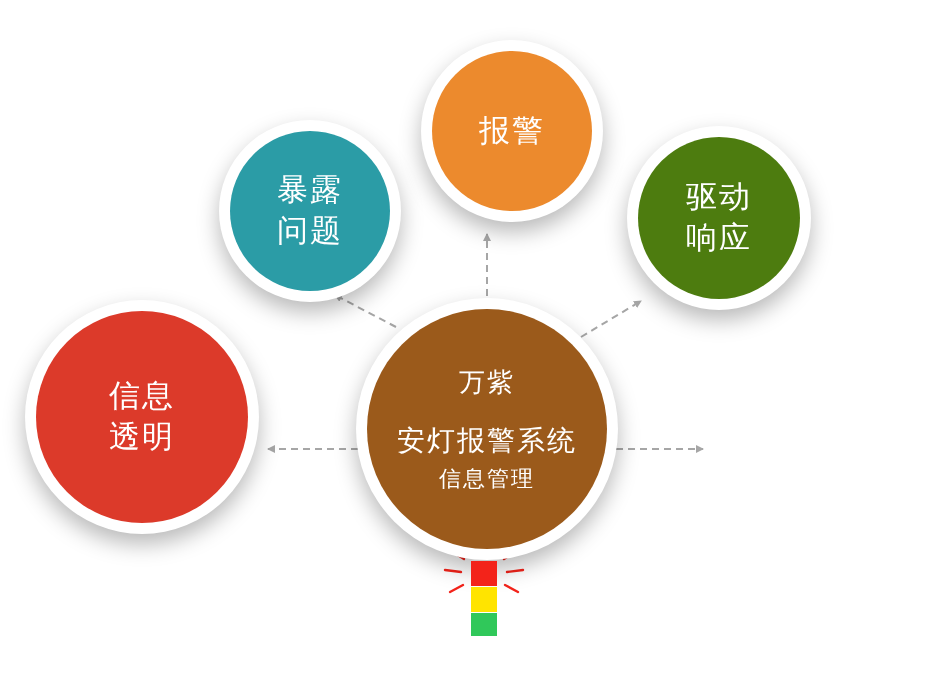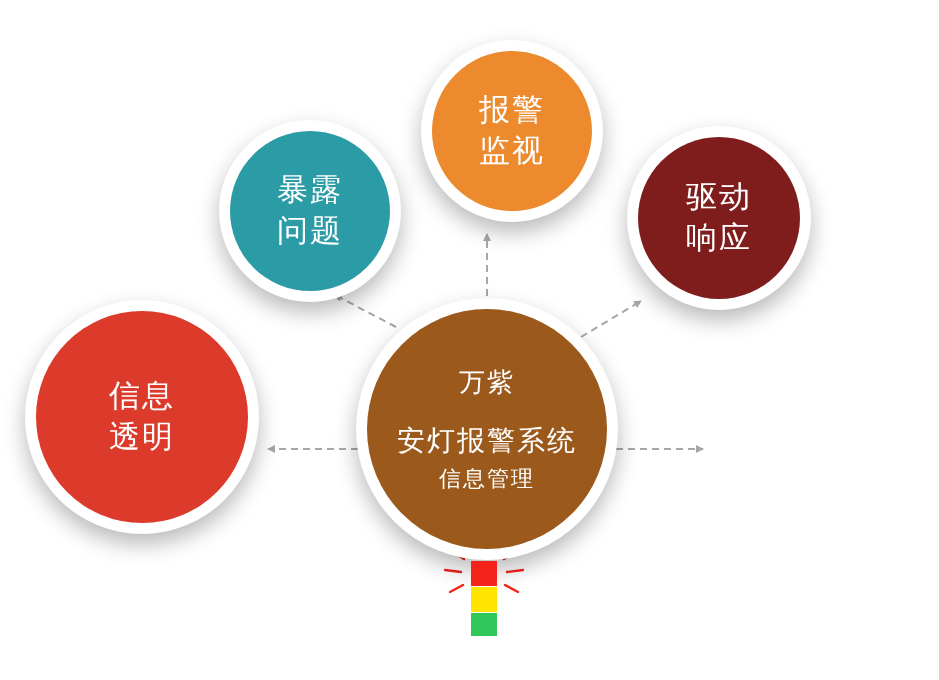--- a/index.html
+++ b/index.html
@@ -100,33 +100,32 @@
     <div class="circle" style="background-color: rgb(155, 90, 27); text-align: center;">
       <div class="center-line-1">万紫</div>
       <div class="center-line-2">安灯报警系统</div>
       <div class="center-line-3">信息管理</div>
     </div>
   </div>
 
   <div class="ring ring-top">
     <div class="circle" style="background-color: rgb(236, 138, 45);">
       <div class="sat-line">报警</div>
-      <div class="sat-line">监视</div>
     </div>
   </div>
 
   <div class="ring ring-tl">
     <div class="circle" style="background-color: rgb(43, 156, 166);">
       <div class="sat-line">暴露</div>
       <div class="sat-line">问题</div>
     </div>
   </div>
 
   <div class="ring ring-tr">
-    <div class="circle" style="background-color: #7f1d1d;">
+    <div class="circle" style="background-color: #4d7c0f;">
       <div class="sat-line">驱动</div>
       <div class="sat-line">响应</div>
     </div>
   </div>
 
   <div class="ring ring-left">
     <div class="circle" style="background-color: rgb(220, 58, 42);">
       <div class="sat-line">信息</div>
       <div class="sat-line">透明</div>
     </div>

